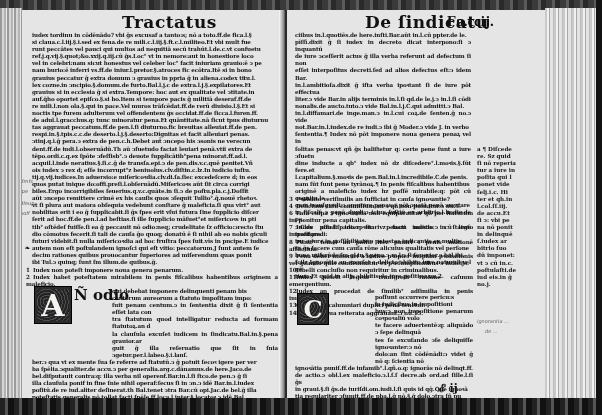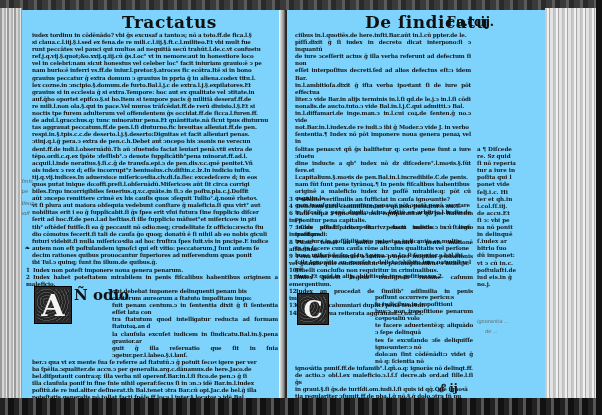--- a/index.html
+++ b/index.html
@@ -8,21 +8,21 @@
   .stage{position:absolute;left:0;top:0;width:602px;height:415px;background:#202020;}
   .topband{position:absolute;left:0;top:0;width:602px;height:12px;
            background:repeating-linear-gradient(90deg,#3a3a3a 0 6px,#5b5b5b 6px 9px,#2a2a2a 9px 14px);}
   .botband{position:absolute;left:0;top:398px;width:602px;height:17px;
            background:repeating-linear-gradient(90deg,#222 0 5px,#555 5px 8px,#111 8px 14px);}
   .leftedge{position:absolute;left:0;top:8px;width:22px;height:395px;
            background:repeating-linear-gradient(90deg,#9a9a9a 0 2px,#d6d6d6 2px 4px,#b3b3b3 4px 6px,#e8e8e8 6px 7px);}
   .rightedge{position:absolute;left:545px;top:8px;width:52px;height:395px;
            background:repeating-linear-gradient(90deg,#c9c9c9 0 2px,#f1f1f1 2px 4px,#a8a8a8 4px 5px,#e3e3e3 5px 8px,#bdbdbd 8px 9px);}
   .rightedge-dark{position:absolute;left:596px;top:0;width:6px;height:415px;background:#111;}
-  .page{position:absolute;background:#7dd3fc;overflow:hidden;}
+  .page{position:absolute;background:#e5e5e5;overflow:hidden;}
   .page.left{left:22px;top:10px;width:262px;height:388px;}
   .page.right{left:287px;top:10px;width:258px;height:388px;}
   .gutter{position:absolute;left:279px;top:10px;width:14px;height:392px;
           background:linear-gradient(90deg,#fbfbf8 0,#888 35%,#111 50%,#777 65%,#fbfbf8 100%);}
   .runhead{position:absolute;font-family:"DejaVu Serif",serif;font-weight:bold;color:#111;
            font-size:15px;letter-spacing:0.5px;}
   .folio{position:absolute;font-family:Liberation Serif, serif;font-weight:bold;color:#111;font-size:14px;}
   .textblock{position:absolute;font-family:"DejaVu Serif",serif;font-size:5.6px;line-height:7.1px;
              color:#141414;text-align:justify;font-weight:bold;letter-spacing:-0.15px;}
   .summary-line{display:block;}

